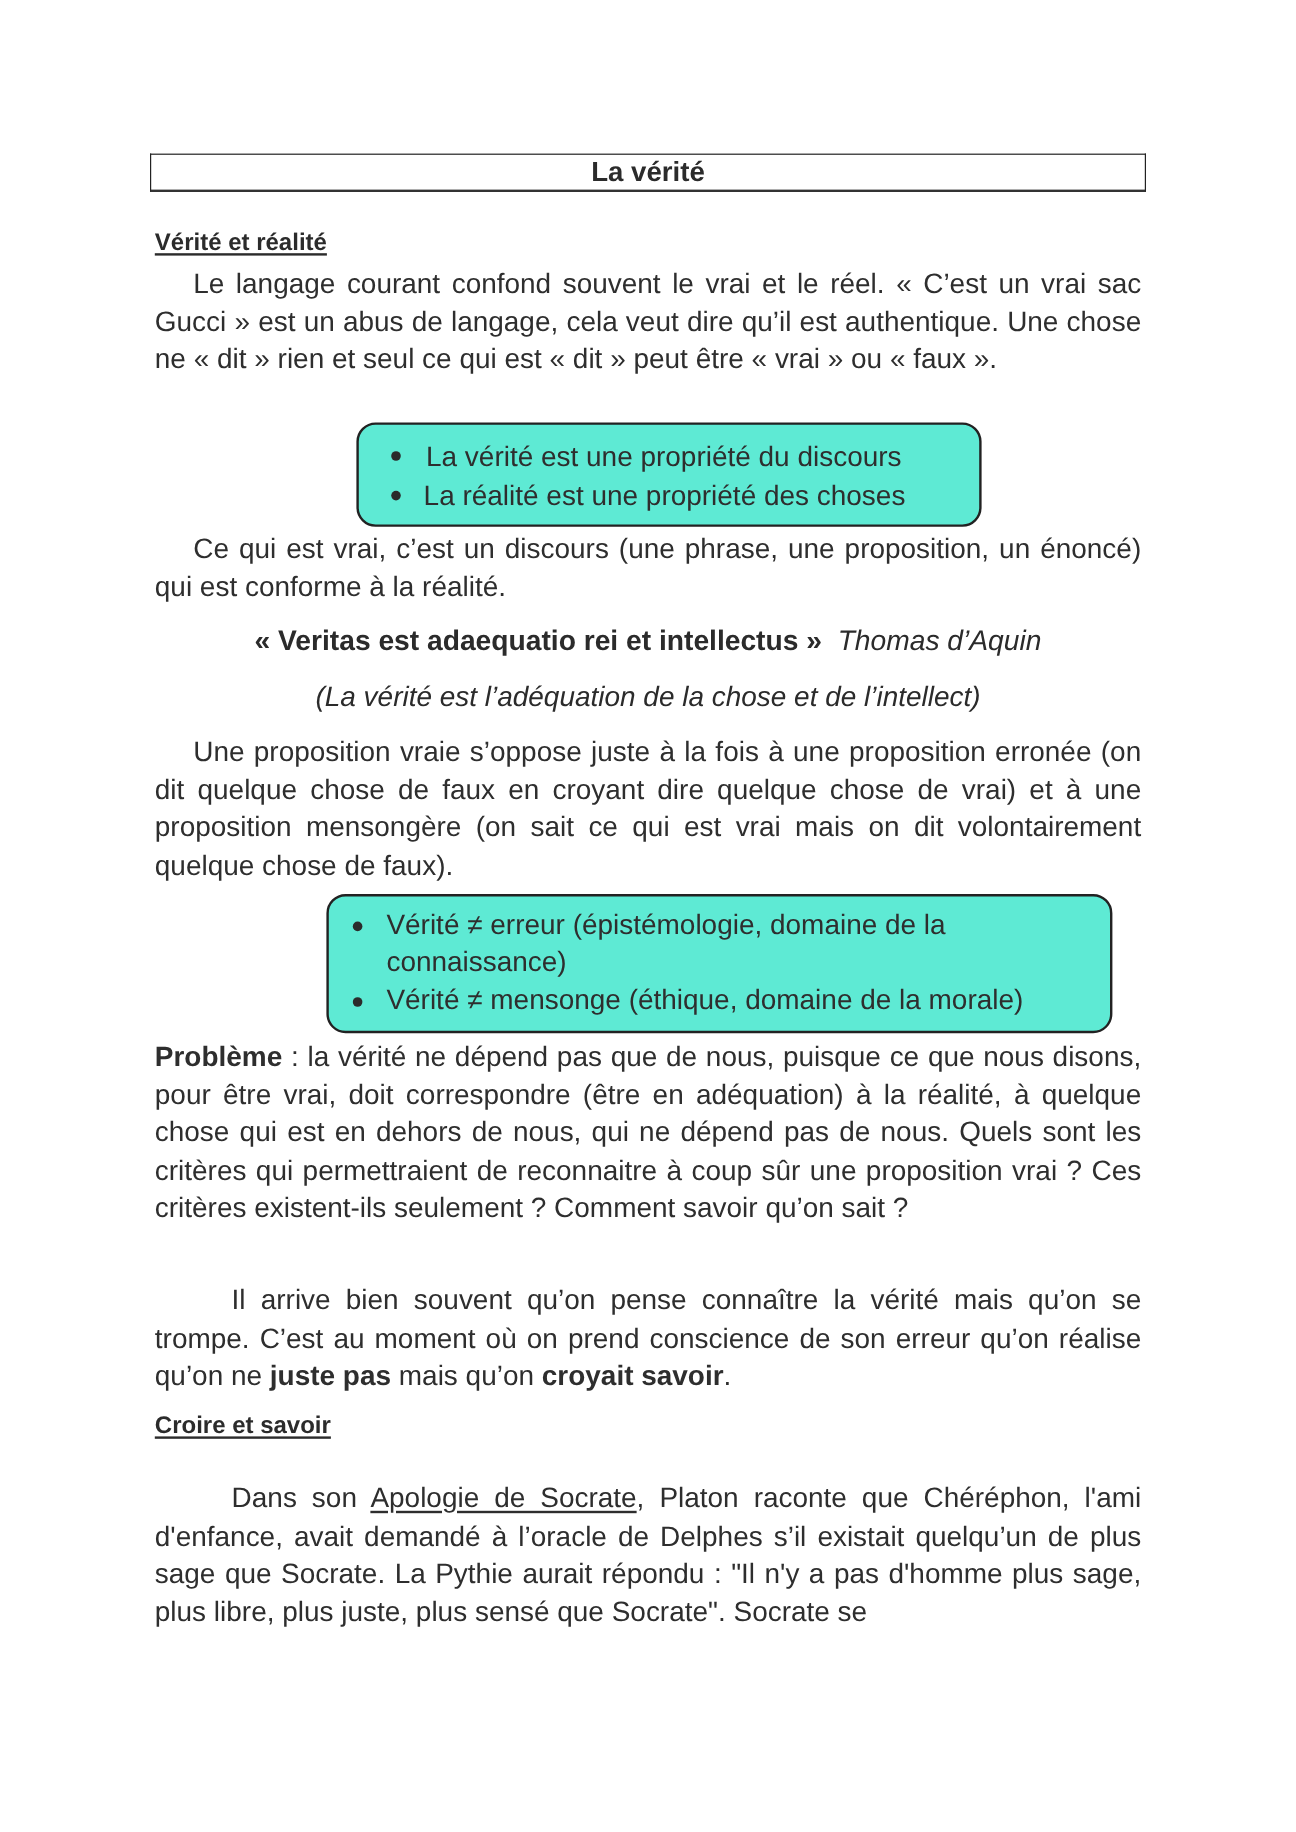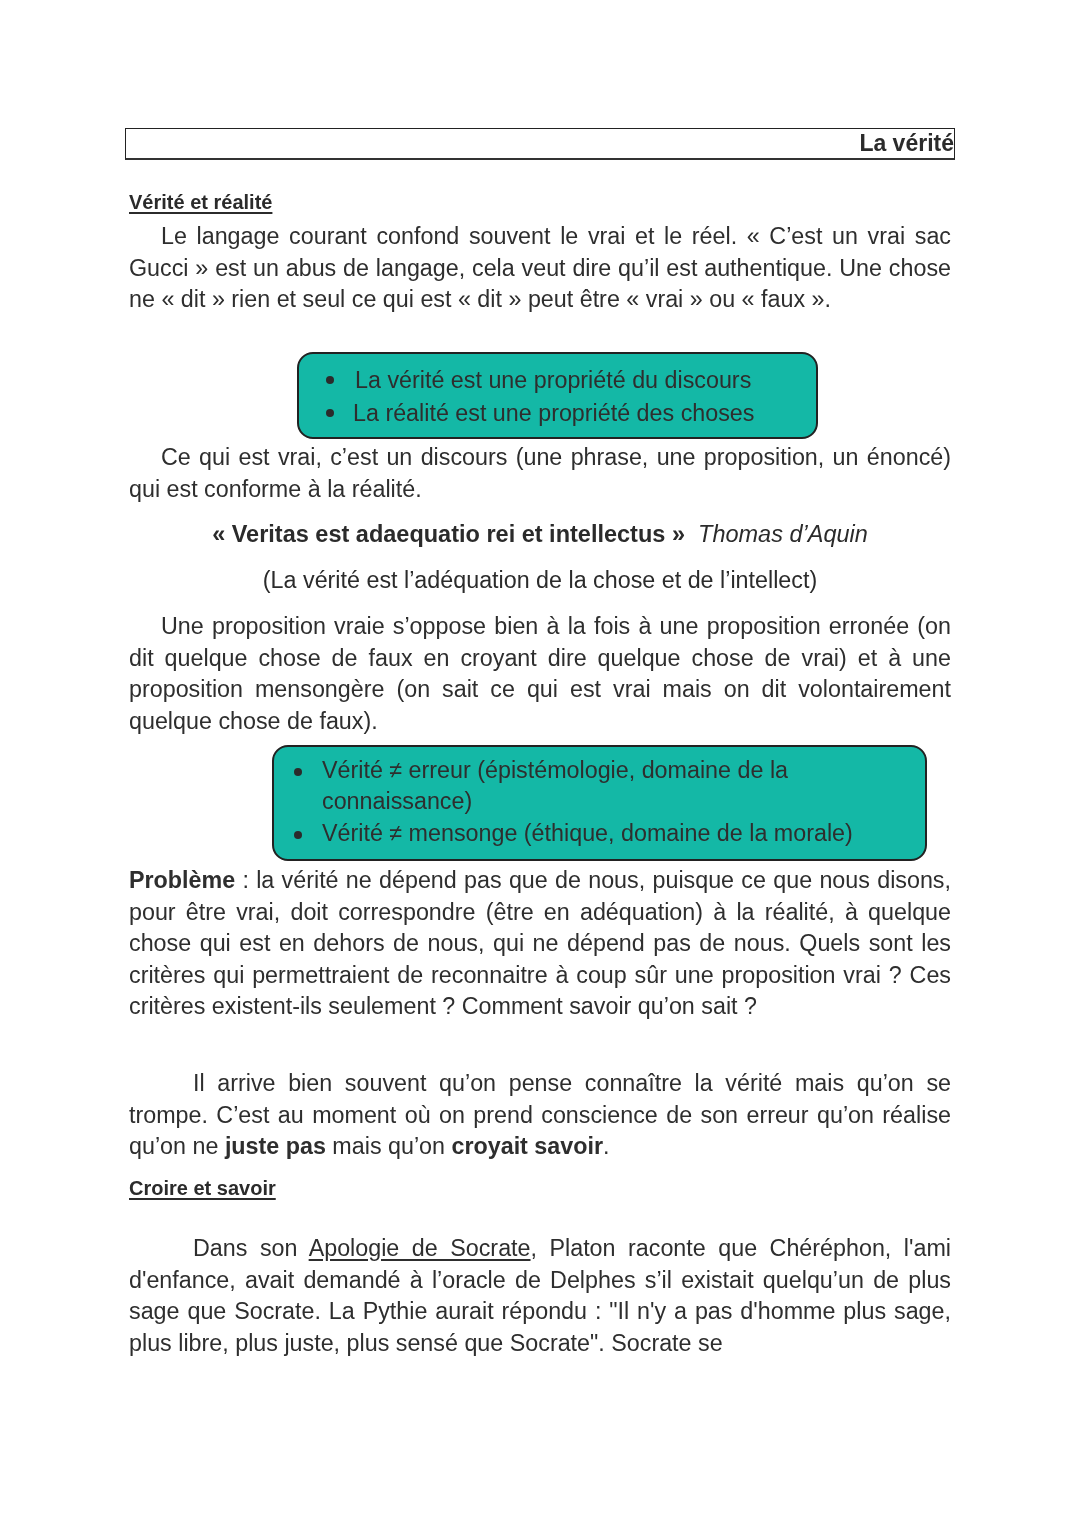--- a/index.html
+++ b/index.html
@@ -5,41 +5,41 @@
   html, body { margin: 0; padding: 0; background: #ffffff; }
   body {
     width: 1080px; height: 1527px; position: relative; overflow: hidden;
     font-family: "Liberation Sans", sans-serif;
     color: #2b2b2b;
   }
   .page { position: absolute; left: 0; top: 0; width: 1080px; height: 1527px; }
   .title-box {
     position: absolute; left: 125px; top: 128px; width: 828px; height: 29px;
     border: 1.5px solid #222; border-bottom: 2px solid #333;
-    text-align: right; font-weight: bold; font-size: 23px; line-height: 29px;
+    text-align: center; font-weight: bold; font-size: 23px; line-height: 29px;
     color: #2b2b2b;
   }
   .abs { position: absolute; left: 129px; width: 822px; }
   .p {
     font-size: 23.3px; line-height: 31.5px; text-align: justify; margin: 0;
     color: #2e2e2e;
   }
   .indent { text-indent: 32px; }
   .indent2 { text-indent: 64px; }
   .heading {
     font-weight: bold; font-size: 20px; text-decoration: underline;
     text-underline-offset: 3px; text-decoration-thickness: 2px;
   }
   .center { text-align: center; }
   .bold { font-weight: bold; }
   .ital { font-style: italic; }
   .u { text-decoration: underline; text-underline-offset: 3px; }
   .box {
     position: absolute; border: 2px solid #222; border-radius: 16px;
-    background: #14b8a6;
+    background: #5eead4;
   }
   .box ul { list-style: none; margin: 0; padding: 0; }
   .box li {
     position: relative; font-size: 23.3px; line-height: 32px; color: #2e2e2e;
   }
   .bullet {
     position: absolute; width: 8px; height: 8px; border-radius: 50%;
     background: #2b2b2b;
   }
 </style>
@@ -66,23 +66,23 @@
       </li>
     </ul>
   </div>
 
   <p class="abs p indent" style="top:442px;">Ce qui est vrai, c’est un discours (une phrase, une proposition, un énoncé) qui est conforme à la réalité.</p>
 
   <div class="abs center" style="top:519px; font-size:23.5px; line-height:31px;">
     <span class="bold">« </span><span class="bold">Veritas est adaequatio rei et intellectus</span><span class="bold"> »</span>&nbsp;&nbsp;<span class="ital">Thomas d’Aquin</span>
   </div>
 
-  <div class="abs center" style="top:565px; font-size:23.3px; line-height:31px;">(La vérité est l’adéquation de la chose et de l’intellect)</div>
+  <div class="abs center" style="top:565px; font-size:23.3px; line-height:31px;font-style:italic;">(La vérité est l’adéquation de la chose et de l’intellect)</div>
 
-  <p class="abs p indent" style="top:611px;">Une proposition vraie s’oppose bien à la fois à une proposition erronée (on dit quelque chose de faux en croyant dire quelque chose de vrai) et à une proposition mensongère (on sait ce qui est vrai mais on dit volontairement quelque chose de faux).</p>
+  <p class="abs p indent" style="top:611px;">Une proposition vraie s’oppose juste à la fois à une proposition erronée (on dit quelque chose de faux en croyant dire quelque chose de vrai) et à une proposition mensongère (on sait ce qui est vrai mais on dit volontairement quelque chose de faux).</p>
 
   <div class="box" style="left:272px; top:745px; width:651px; height:112px;">
     <span class="bullet" style="left:20px; top:21px;"></span>
     <div style="position:absolute; left:48px; top:8px; width:560px; font-size:23.3px; line-height:31px; color:#2e2e2e;">Vérité ≠ erreur (épistémologie, domaine de la connaissance)</div>
     <span class="bullet" style="left:20px; top:84px;"></span>
     <div style="position:absolute; left:48px; top:71px; white-space:nowrap; font-size:23.3px; line-height:31px; color:#2e2e2e;">Vérité ≠ mensonge (éthique, domaine de la morale)</div>
   </div>
 
   <p class="abs p" style="top:865px;"><span class="bold">Problème</span><span> : la vérité ne dépend pas que de nous, puisque ce que nous disons, pour être vrai, doit correspondre (être en adéquation) à la réalité, à quelque chose qui est en dehors de nous, qui ne dépend pas de nous. Quels sont les critères qui permettraient de reconnaitre à coup sûr une proposition vrai ? Ces critères existent-ils seulement ? Comment savoir qu’on sait ?</span></p>
 

